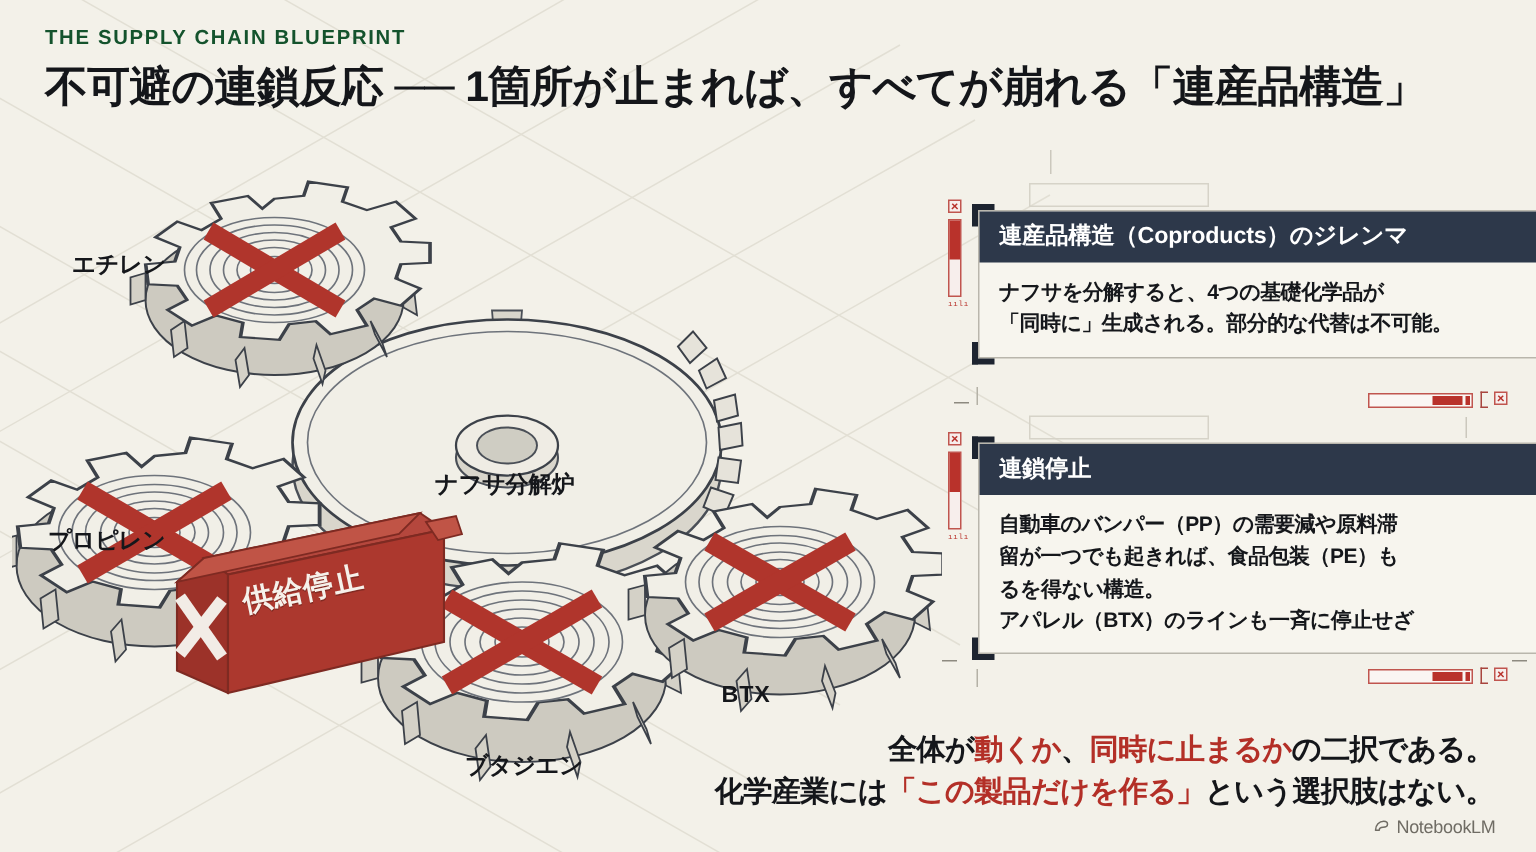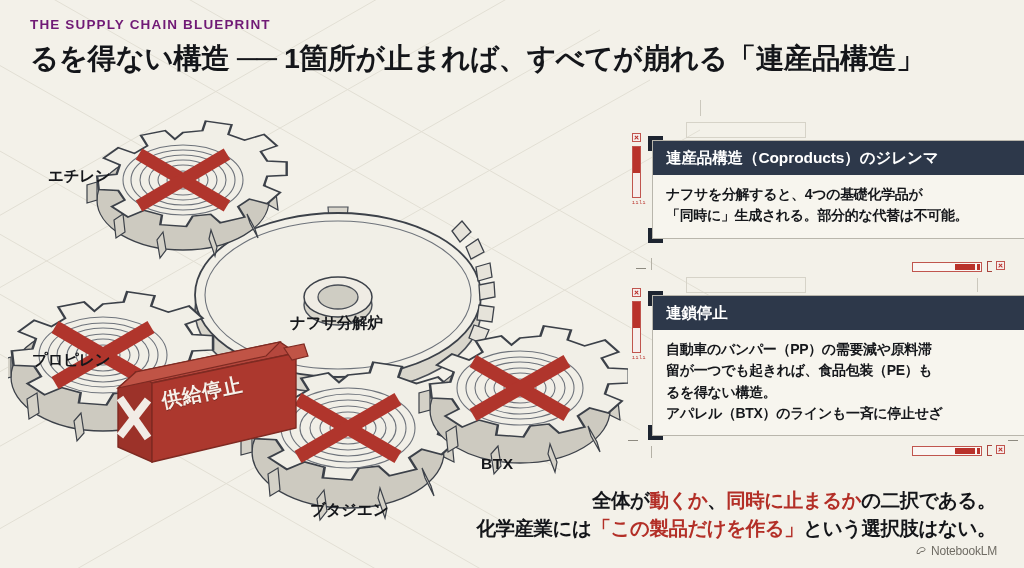--- a/index.html
+++ b/index.html
@@ -28,21 +28,21 @@
   .header {
     position: absolute;
     left: 30px;
     top: 18px;
     z-index: 5;
   }
   .eyebrow {
     font-size: 13.5px;
     font-weight: bold;
     letter-spacing: 1.15px;
-    color: #701a75;
+    color: #14532d;
     line-height: 1;
   }
   .headline {
     margin-top: 11px;
     font-size: 28.5px;
     font-weight: bold;
     color: #14161a;
     letter-spacing: -0.4px;
     line-height: 1.12;
     white-space: nowrap;
@@ -223,21 +223,21 @@
       <path d="M700 130 L-20 540"></path>
     <path d="M740 190 L40 590"></path>
       <path d="M600 30 L-120 440"></path>
     <path d="M540 -20 L-180 390"></path>
       <path d="M480 -60 L-200 330"></path>
   </g>
 </svg>
 
 <div class="header">
   <div class="eyebrow">THE SUPPLY CHAIN BLUEPRINT</div>
-  <div class="headline">るを得ない構造 ── 1箇所が止まれば、すべてが崩れる「連産品構造」</div>
+  <div class="headline">不可避の連鎖反応 ── 1箇所が止まれば、すべてが崩れる「連産品構造」</div>
 </div>
 
 <svg id="gear-art" width="620" height="430" viewBox="0 0 620 430">
   <defs>
 
     <g id="gear-teeth-24">
       <g id="g24">
         <path id="tooth" d="M-7.2,-100 L7.2,-100 L6.0,-86 L-6.0,-86 Z"></path>
       </g>
     </g>

